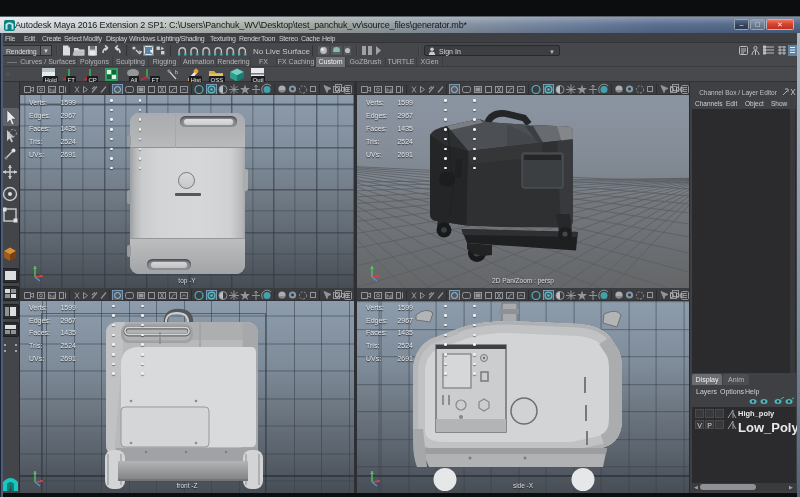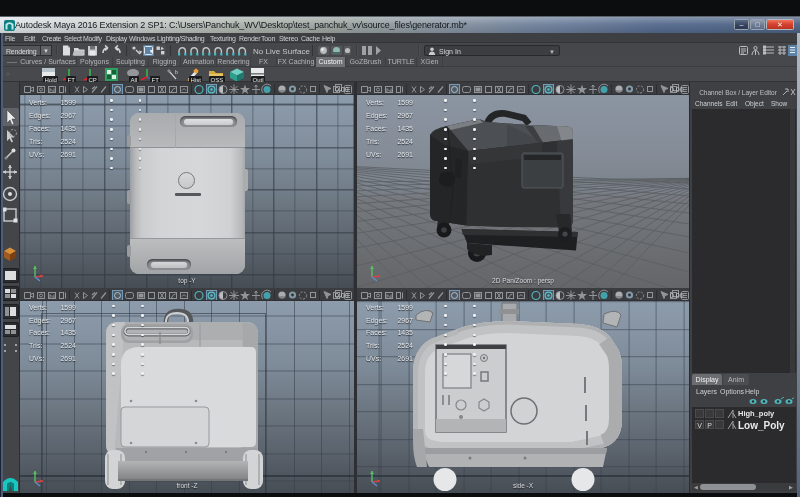--- a/index.html
+++ b/index.html
@@ -842,21 +842,21 @@
         <div class="t" style="left:44px;top:1px;font-size:7.5px;font-weight:bold;color:#e8e9eb">High_poly</div>
       </div>
 
       <div class="a" style="left:2px;top:13px;width:100px;height:10px">
         <div class="a" style="left:1px;top:0;width:9px;height:9px;background:#39393b;border:1px solid #4a4a4c;color:#d8d9db;font-size:7px;text-align:center;line-height:9px">V</div>
         <div class="a" style="left:11px;top:0;width:9px;height:9px;background:#39393b;border:1px solid #4a4a4c;color:#d8d9db;font-size:7px;text-align:center;line-height:9px">P</div>
         <div class="a" style="left:21px;top:0;width:9px;height:9px;background:#39393b;border:1px solid #4a4a4c"></div>
         <svg class="a" style="left:33px;top:0" width="10" height="10">
             <path d="M1 9 L6 1 L6 9 M6 4 L9 9" stroke="#9fa1a3" fill="none" stroke-width="1"></path>
           </svg>
-        <div class="t" style="left:44px;top:1px;font-size:10px;font-weight:bold;color:#e8e9eb">Low_Poly</div>
+        <div class="t" style="left:44px;top:1px;font-size:13px;font-weight:bold;color:#e8e9eb">Low_Poly</div>
       </div>
     </div>
 
     <div class="a" style="left:2px;top:401px;width:104px;height:8px;background:#3a3b3d">
       <div class="t" style="left:2px;top:1.5px;font-size:5px;color:#9fa1a3">◀</div>
       <div class="t" style="left:97px;top:1.5px;font-size:5px;color:#9fa1a3">▶</div>
       <div class="a" style="left:8px;top:1px;width:56px;height:6px;background:#8f9195;border-radius:3px"></div>
     </div>
   </div>
 

